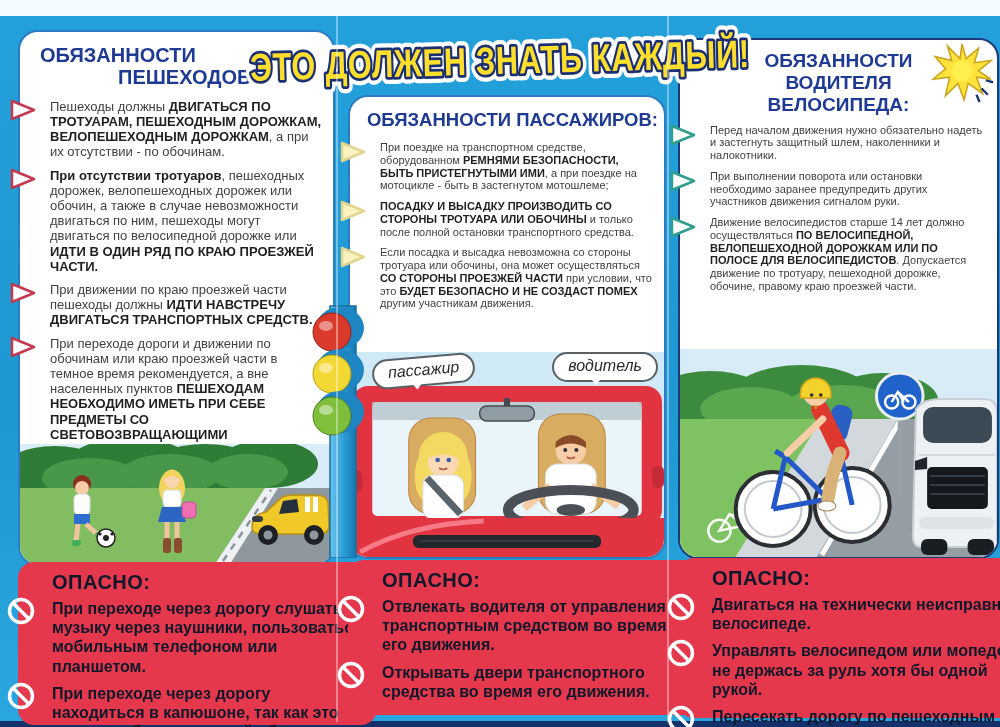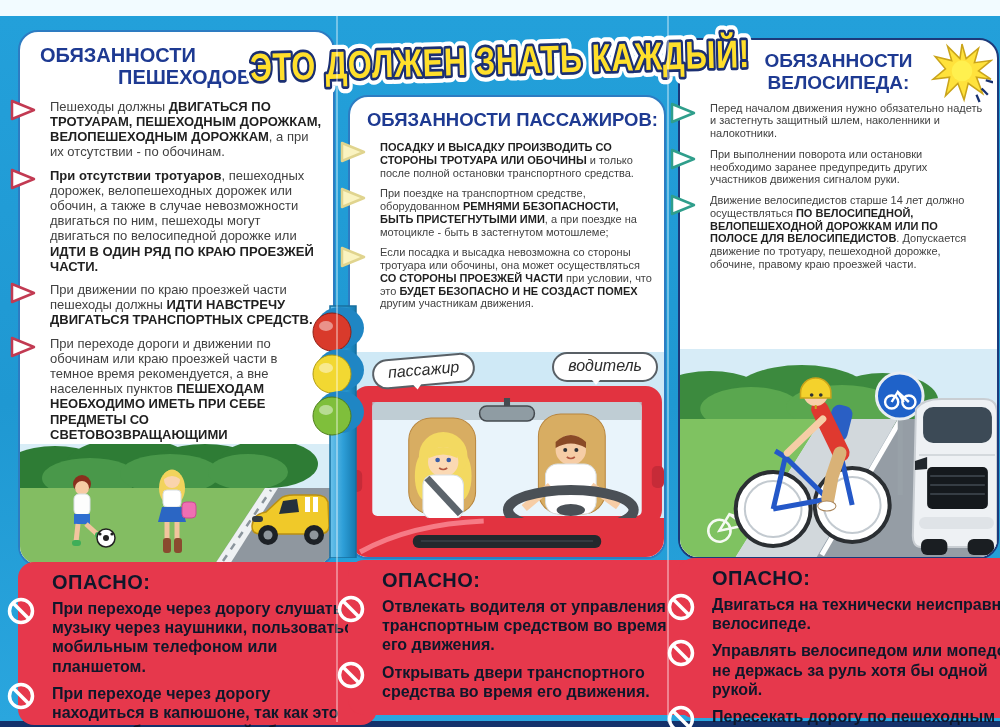--- a/index.html
+++ b/index.html
@@ -181,27 +181,27 @@
     </div>
   </section>
 
   <section class="panel panel-mid">
     <h2 class="ptitle">ОБЯЗАННОСТИ ПАССАЖИРОВ:</h2>
     <div class="bullets">
       <div class="bullet">
         <svg class="marker m-yellow" viewBox="0 0 26 22">
             <polygon points="2,2 24,11 2,20"></polygon>
           </svg>
+        <p class="btext"><span>При поездке на транспортном средстве, оборудованном </span><span class="seg-bold">РЕМНЯМИ БЕЗОПАСНОСТИ, БЫТЬ ПРИСТЕГНУТЫМИ ИМИ</span><span>, а при поездке на мотоцикле - быть в застегнутом мотошлеме;</span></p>
+      </div>
+      <div class="bullet">
+        <svg class="marker m-yellow" viewBox="0 0 26 22">
+            <polygon points="2,2 24,11 2,20"></polygon>
+          </svg>
         <p class="btext"><span class="seg-bold">ПОСАДКУ И ВЫСАДКУ ПРОИЗВОДИТЬ СО СТОРОНЫ ТРОТУАРА ИЛИ ОБОЧИНЫ</span><span> и только после полной остановки транспортного средства.</span></p>
-      </div>
-      <div class="bullet">
-        <svg class="marker m-yellow" viewBox="0 0 26 22">
-            <polygon points="2,2 24,11 2,20"></polygon>
-          </svg>
-        <p class="btext"><span>При поездке на транспортном средстве, оборудованном </span><span class="seg-bold">РЕМНЯМИ БЕЗОПАСНОСТИ, БЫТЬ ПРИСТЕГНУТЫМИ ИМИ</span><span>, а при поездке на мотоцикле - быть в застегнутом мотошлеме;</span></p>
       </div>
       <div class="bullet">
         <svg class="marker m-yellow" viewBox="0 0 26 22">
             <polygon points="2,2 24,11 2,20"></polygon>
           </svg>
         <p class="btext"><span>Если посадка и высадка невозможна со стороны тротуара или обочины, она может осуществляться </span><span class="seg-bold">СО СТОРОНЫ ПРОЕЗЖЕЙ ЧАСТИ</span><span> при условии, что это </span><span class="seg-bold">БУДЕТ БЕЗОПАСНО И НЕ СОЗДАСТ ПОМЕХ</span><span> другим участникам движения.</span></p>
       </div>
     </div>
     <div class="illu illu-mid">
       <svg viewBox="0 0 310 205" preserveAspectRatio="none">
@@ -262,20 +262,21 @@
       <path d="M30,2 L34,16 L46,6 L42,20 L58,18 L46,28 L58,36 L44,34 L50,50 L36,40 L32,56 L26,40 L14,52 L18,34 L2,36 L14,26 L4,14 L20,18 L16,4 L28,16 Z" fill="#ffe23c" stroke="#caa41a" stroke-width="1.5"></path>
       <circle cx="30" cy="28" r="10" fill="#fff04f"></circle>
       <g stroke="#17306e" stroke-width="2.2">
         <line x1="49" y1="45" x2="55" y2="51"></line>
           <line x1="53" y1="37" x2="60" y2="39"></line>
           <line x1="44" y1="51" x2="47" y2="58"></line>
       </g>
     </svg>
     <h2 class="ptitle">
       <span class="t1">ОБЯЗАННОСТИ</span>
+      <span class="t2">ВОДИТЕЛЯ</span>
       <span class="t3">ВЕЛОСИПЕДА:</span>
     </h2>
     <div class="bullets">
       <div class="bullet">
         <svg class="marker m-teal" viewBox="0 0 26 22">
             <polygon points="2,2 24,11 2,20"></polygon>
           </svg>
         <p class="btext"><span>Перед началом движения нужно обязательно надеть и застегнуть защитный шлем, наколенники и налокотники.</span></p>
       </div>
       <div class="bullet">

